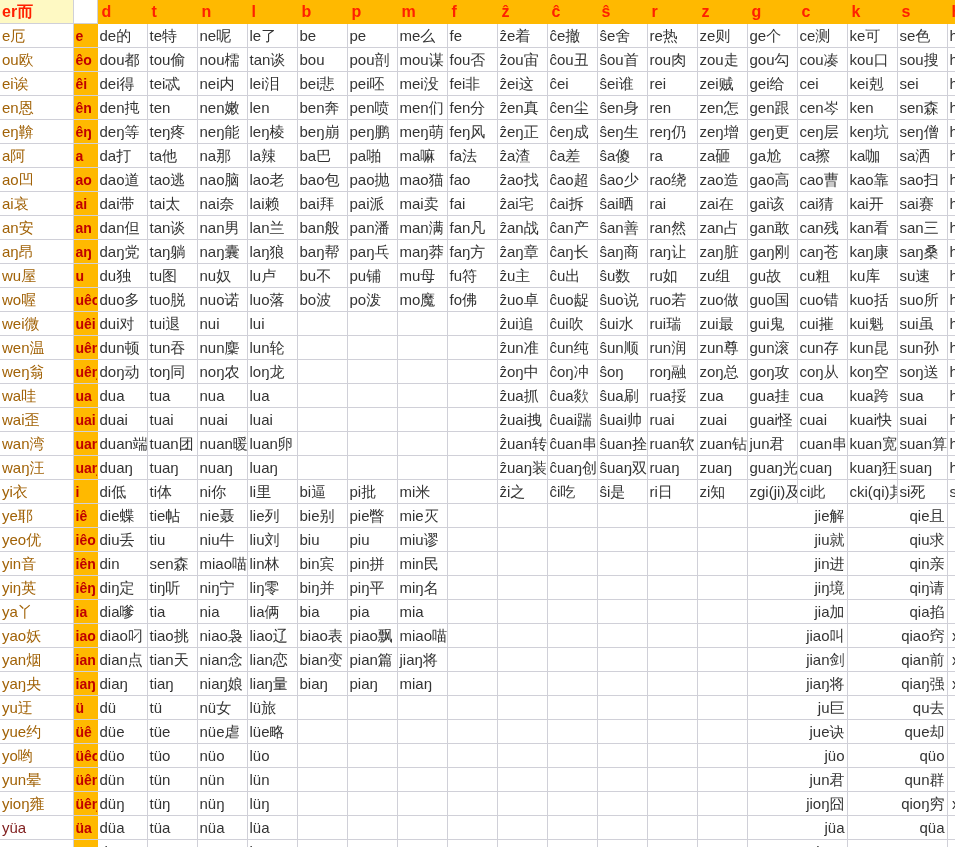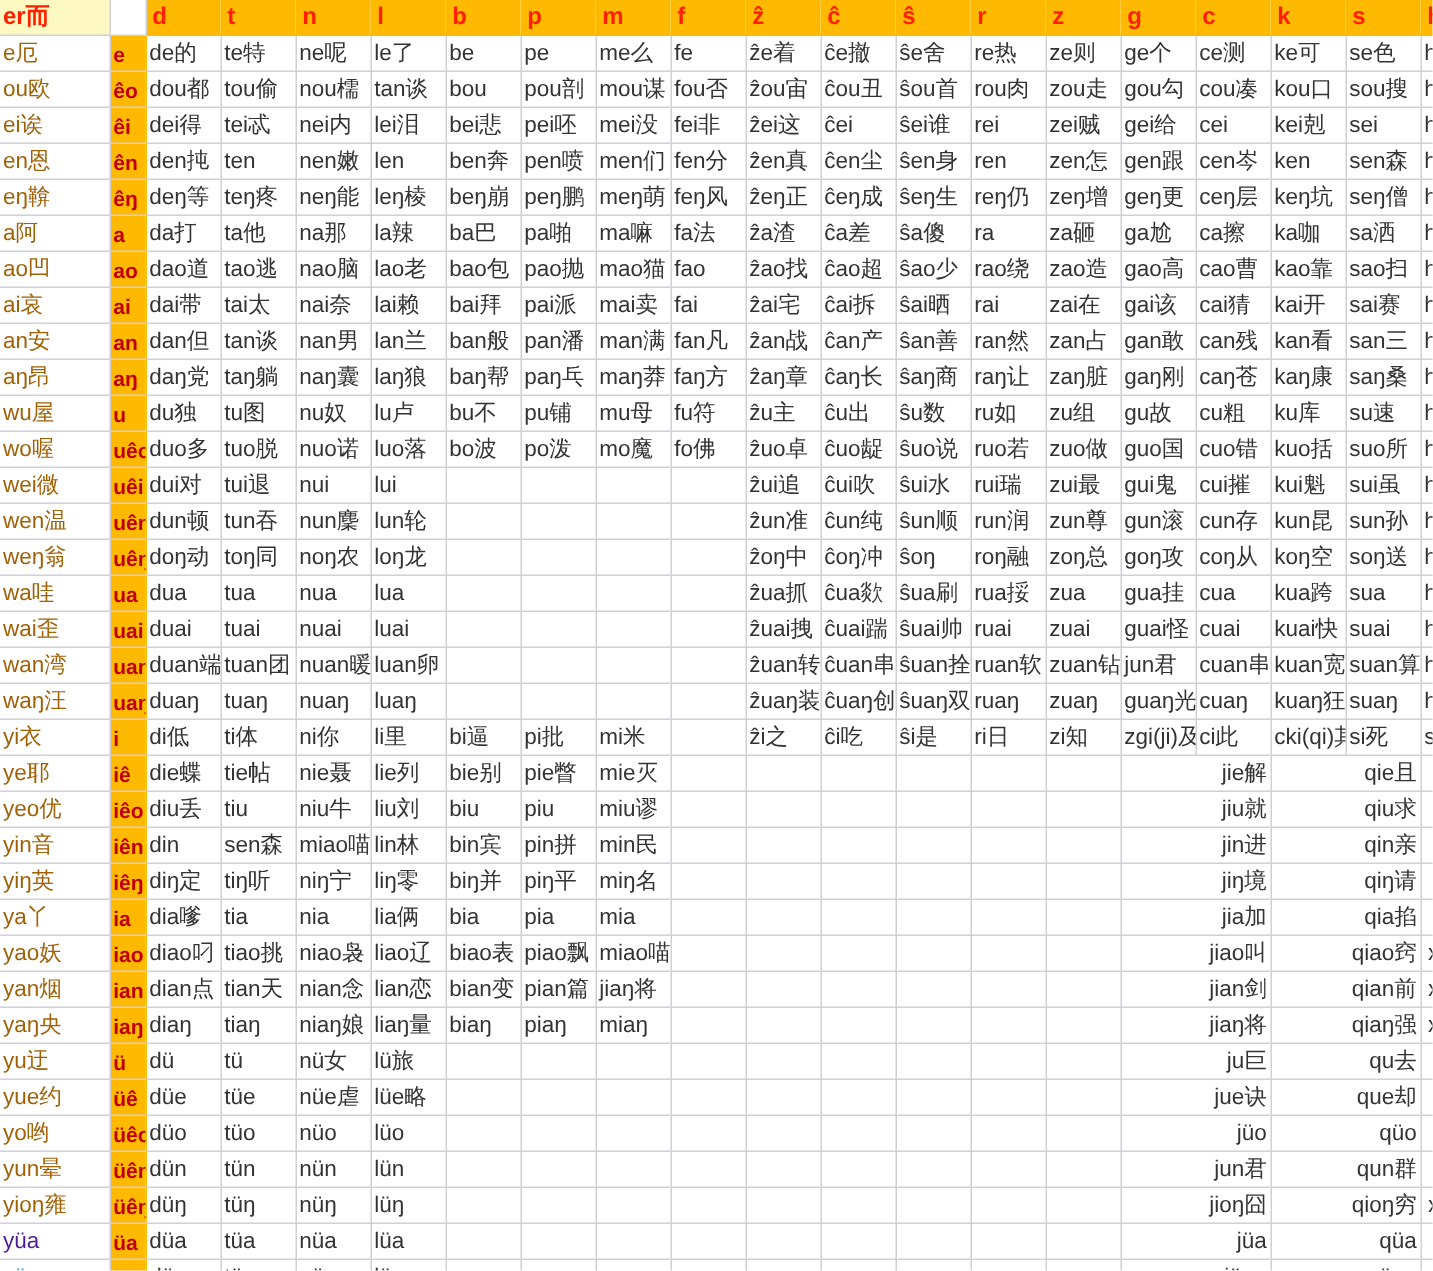--- a/index.html
+++ b/index.html
@@ -772,21 +772,21 @@
           <td class="dark"></td>
           <td class="dark"></td>
           <td class="dark"></td>
           <td class="dark"></td>
           <td class="dark"></td>
           <td colspan="2" class="jqx dark">jioŋ囧</td>
           <td colspan="2" class="jqx dark">qioŋ穷</td>
           <td colspan="1" class="jqx dark">xioŋ凶</td>
         </tr>
         <tr>
-          <td class="syl" style="color: #4c1d95;">yüa</td>
+          <td class="syl" style="color: #7f1d1d;">yüa</td>
           <td class="fin">üa</td>
           <td class="dark blue">düa</td>
           <td class="dark blue">tüa</td>
           <td class="dark blue">nüa</td>
           <td class="dark blue">lüa</td>
           <td class="dark"></td>
           <td class="dark"></td>
           <td class="dark"></td>
           <td class="dark"></td>
           <td class="dark"></td>

